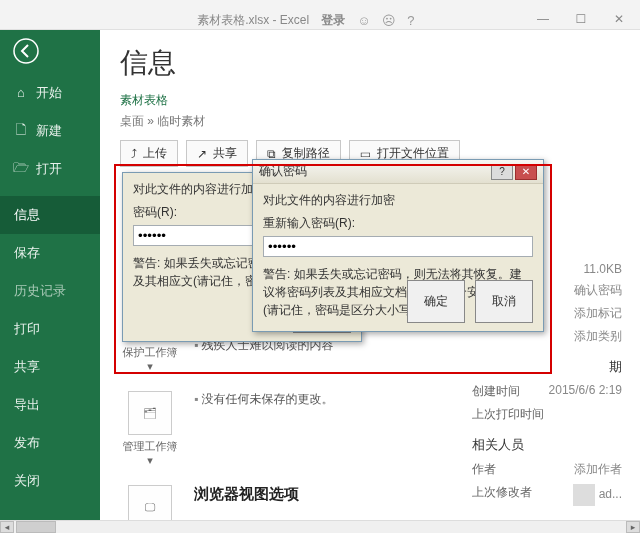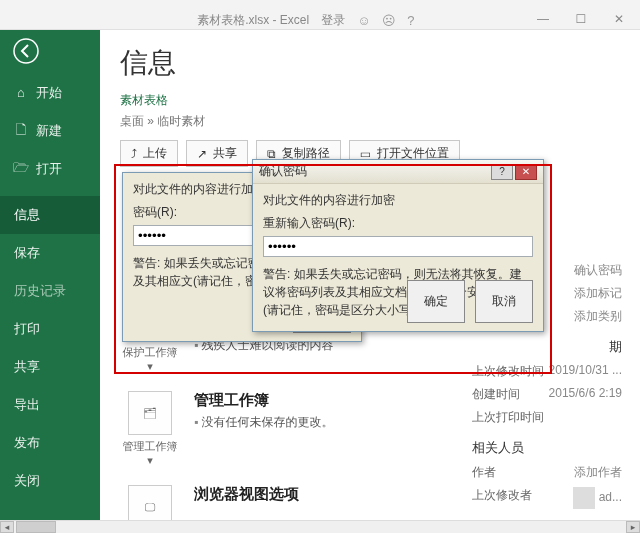--- a/index.html
+++ b/index.html
@@ -1,19 +1,19 @@
 <!DOCTYPE html>
 <html><head>
 <meta charset="utf-8">
 <style>
   * { box-sizing: border-box; margin: 0; padding: 0; }
   body { font-family: "Microsoft YaHei", Arial, sans-serif; font-size: 12px; color: #333; background: #fff; width: 640px; height: 533px; overflow: hidden; position: relative; }
   .titlebar { height: 30px; background: #f3f3f3; display: flex; align-items: flex-end; padding: 0 6px; border-bottom: 1px solid #e0e0e0; position: relative; }
   .titlebar .title { position: absolute; left: 50%; transform: translateX(-55%); color: #888; font-size: 12px; display: flex; align-items: center; gap: 12px;}
-  .titlebar .title .login { color: #888; }
+  .titlebar .title .login { color: #888; font-weight: bold; }
   .titlebar .right { margin-left: auto; display: flex; gap: 8px; align-items: center; }
   .titlebar .caption-btn { width: 30px; height: 20px; display: flex; align-items: center; justify-content: center; color: #888; cursor: pointer; }
   .titlebar .emoji-icons { color:#999; font-size:13px; letter-spacing:4px; margin-right:2px;}
   .container { display: flex; height: 490px; }
   .sidebar { width: 100px; background: #1f7246; color: #ddd; display: flex; flex-direction: column; }
   .back { width: 40px; height: 40px; display: flex; align-items: center; justify-content: center; margin: 4px 0 6px 6px; }
   .back svg { stroke: #fff; }
   .sidebar-item { display: flex; align-items: center; gap: 8px; padding: 10px 14px; font-size: 13px; cursor: pointer; color: #e8f1ec; }
   .sidebar-item.noicon { padding-left: 14px; }
   .sidebar-item.active { background: #165c38; color:#fff; }
@@ -170,54 +170,52 @@
         </ul>
       </div>
     </div>
 
     <div class="section">
       <div class="section-icon">
         <div class="iconbox">🗂</div>
         <div>管理工作簿 ▾</div>
       </div>
       <div class="section-body">
-        <h3>管理工作簿</h3>
         <ul>
             <li>没有任何未保存的更改。</li>
           </ul>
       </div>
     </div>
 
     <div class="section">
       <div class="section-icon">
           <div class="iconbox">🖵</div>
         </div>
       <div class="section-body">
           <h3>浏览器视图选项</h3>
         </div>
     </div>
 
     <div class="props">
       <div class="prop-row" style="visibility:hidden">
           <span class="prop-label">大小</span>
         </div>
       <div class="prop-row">
+          <span class="prop-val" style="margin-left:auto">11.0KB</span>
+        </div>
+      <div class="prop-row">
           <span class="prop-val" style="margin-left:auto">确认密码</span>
         </div>
       <div class="prop-row">
           <span class="prop-val" style="margin-left:auto">添加标记</span>
         </div>
       <div class="prop-row">
           <span class="prop-val" style="margin-left:auto">添加类别</span>
         </div>
       <h4 style="text-align:right">期</h4>
-      <div class="prop-row">
-          <span class="prop-label">上次修改时间</span>
-          <span class="prop-val">2019/10/31 ...</span>
-        </div>
       <div class="prop-row">
           <span class="prop-label">创建时间</span>
           <span class="prop-val">2015/6/6 2:19</span>
         </div>
       <div class="prop-row">
           <span class="prop-label">上次打印时间</span>
         </div>
       <h4>相关人员</h4>
       <div class="prop-row">
           <span class="prop-label">作者</span>

